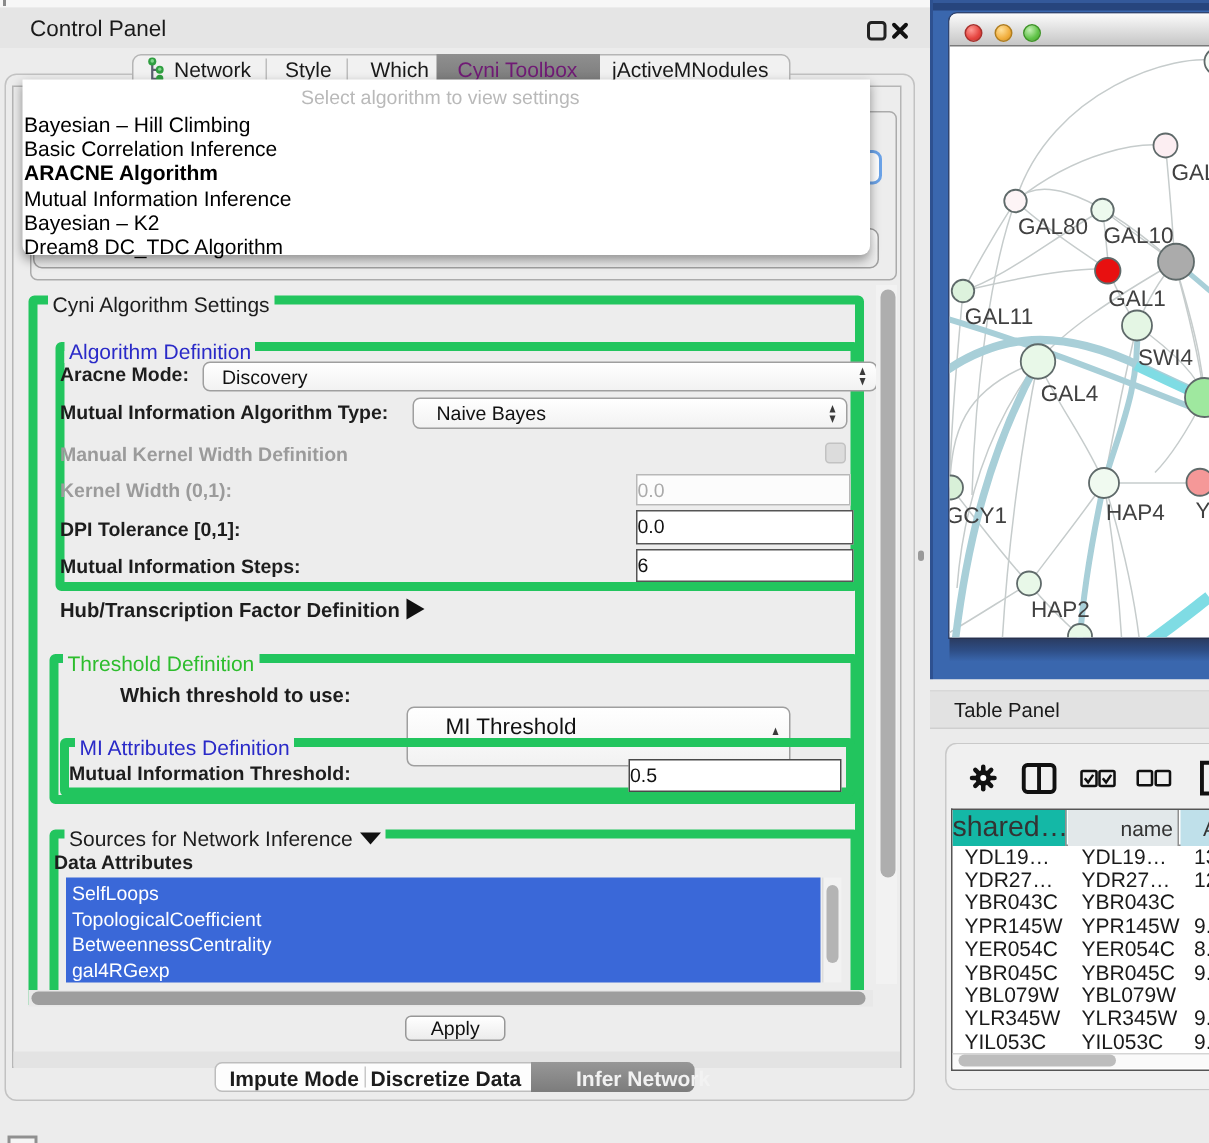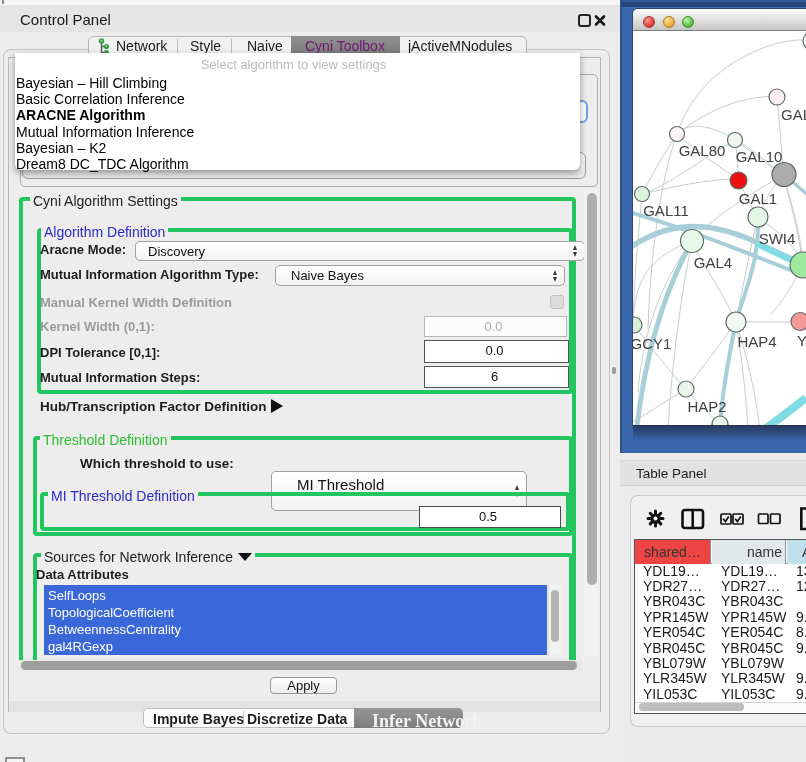--- a/index.html
+++ b/index.html
@@ -1,20 +1,20 @@
 <!DOCTYPE html>
 <html><head><meta charset="utf-8"><style>
 *{margin:0;padding:0;box-sizing:border-box;}
 html,body{width:806px;height:762px;font-family:"Liberation Sans",sans-serif;background:#ECECEC;overflow:hidden;}
 .a{position:absolute;}
 .lbl{font-size:13px;font-weight:bold;color:#1d1d1d;white-space:nowrap;}
 .glbl{font-size:13px;font-weight:bold;color:#9b9b9b;white-space:nowrap;}
-.fld{background:#fff;border:1px solid #4a4a4a;font-size:13px;color:#111;text-align:center;padding-right:4px;}
+.fld{background:#fff;border:1px solid #4a4a4a;font-size:13px;color:#111;text-align:left;padding-right:4px;}
 .combo{background:linear-gradient(#ffffff,#f2f2f2);border:1px solid #9f9f9f;border-radius:5px;font-size:13px;color:#111;}
-.grp{border:4px solid #22c55e;border-radius:4px;}
+.grp{border:6px solid #22c55e;border-radius:4px;}
 .gcap{position:absolute;top:-8px;background:#EDEDED;padding:0 3px;font-size:14px;white-space:nowrap;line-height:16px;}
 .arr{position:absolute;right:6px;top:50%;margin-top:-6px;width:5px;height:12px;}
 .arr:before{content:"";position:absolute;left:0;top:0;border-left:2.5px solid transparent;border-right:2.5px solid transparent;border-bottom:5px solid #3a3a3a;}
 .arr:after{content:"";position:absolute;left:0;bottom:0;border-left:2.5px solid transparent;border-right:2.5px solid transparent;border-top:5px solid #3a3a3a;}
 </style></head>
 <body>
 <div class="a" style="left:0;top:0;width:620px;height:762px;background:#ECECEC;">
 
   <div class="a" style="left:0;top:0;width:620px;height:5px;background:#F7F7F7;"></div>
   <div class="a" style="left:2px;top:0;width:2px;height:4px;background:#8a8a8a;"></div>
@@ -37,21 +37,21 @@
   <svg class="a" style="left:97px;top:36px;" width="15" height="18" viewBox="0 0 15 18">
     <path d="M4.5 6 L4.5 16.5 L9.5 16.5 M4.5 10.5 L9.5 10.5" fill="none" stroke="#5a5f6e" stroke-width="1.5"></path>
     <circle cx="4.5" cy="5" r="2.7" fill="#2f9e40"></circle>
     <circle cx="4.5" cy="4.6" r="1.2" fill="#7fd68a"></circle>
     <circle cx="9.5" cy="10.5" r="2.6" fill="#2f9e40"></circle>
     <circle cx="9.5" cy="10.1" r="1.1" fill="#7fd68a"></circle>
     <circle cx="9.5" cy="16.3" r="2.4" fill="#2f9e40"></circle>
   </svg>
   <div class="a" style="left:116px;top:38px;font-size:14px;color:#1a1a1a;">Network</div>
   <div class="a" style="left:190px;top:38px;font-size:14px;color:#1a1a1a;">Style</div>
-  <div class="a" style="left:247px;top:38px;font-size:14px;color:#1a1a1a;">Naive</div>
+  <div class="a" style="left:247px;top:38px;font-size:14px;color:#1a1a1a;">Which</div>
   <div class="a" style="left:305px;top:38px;font-size:14px;color:#701a75;">Cyni Toolbox</div>
   <div class="a" style="left:408px;top:38px;font-size:14px;color:#1a1a1a;">jActiveMNodules</div>
 
   <div class="a" style="left:20px;top:74px;width:578px;height:113px;border:1px solid #ababab;border-radius:5px;"></div>
   <div class="a" style="left:300px;top:100px;width:288px;height:23px;border:2.5px solid #6ba3e8;border-radius:6px;background:#fff;"></div>
   <div class="a" style="left:22px;top:152px;width:564px;height:27px;background:linear-gradient(#ffffff,#e9e9e9);border:1px solid #9f9f9f;border-radius:6px;"></div>
 
   <div class="a" style="left:17px;top:190px;width:567px;height:480px;overflow:hidden;">
 
     <div class="a grp" style="left:2px;top:7px;width:557px;height:478px;">
@@ -85,22 +85,23 @@
     <div class="a grp" style="left:16px;top:246px;width:540px;height:100px;">
       <div class="gcap" style="left:3px;color:#2dbd2d;">Threshold Definition</div>
     </div>
     <div class="a lbl" style="left:63px;top:266px;font-size:13.5px;">Which threshold to use:</div>
     <div class="a combo" style="left:254px;top:261px;width:256px;height:40px;margin-top:20px;">
         <span style="position:absolute;left:25px;top:4px;font-size:15px;">MI Threshold</span>
         <span class="arr" style="right:6px;"></span>
       </div>
 
     <div class="a grp" style="left:23px;top:302px;width:530px;height:39px;">
-      <div class="gcap" style="left:4px;color:#2a2ac8;">MI Threshold Definition</div>
-    </div>
+      <div class="gcap" style="left:4px;color:#2a2ac8;">MI Attributes Definition</div>
+    </div>
+    <div class="a lbl" style="left:29px;top:318px;">Mutual Information Threshold:</div>
     <div class="a fld" style="left:402px;top:316px;width:142px;height:22px;line-height:20px;">0.5</div>
 
     <div class="a grp" style="left:16px;top:363px;width:540px;height:120px;">
       <div class="gcap" style="left:4px;color:#1d1d1d;font-weight:normal;">Sources for Network Inference <span style="display:inline-block;width:0;height:0;border-top:8px solid #111;border-left:7.5px solid transparent;border-right:7.5px solid transparent;vertical-align:1px;margin-left:1px;"></span></div>
     </div>
     <div class="a lbl" style="left:19px;top:377px;">Data Attributes</div>
     <div class="a" style="left:27px;top:395px;width:503px;height:70px;background:#3A68D8;color:#fff;font-size:13px;line-height:17px;padding:2px 0 0 4px;">SelfLoops<br>TopologicalCoefficient<br>BetweennessCentrality<br>gal4RGexp</div>
     <div class="a" style="left:531px;top:395px;width:13px;height:70px;background:#f2f2f2;border-left:1px solid #ddd;"></div>
     <div class="a" style="left:534px;top:400px;width:8px;height:52px;background:#b4b4b4;border-radius:4px;"></div>
 
@@ -117,23 +118,23 @@
     <div class="a" style="left:1px;top:22px;width:562px;font-size:14px;color:#000;line-height:16.2px;">Bayesian – Hill Climbing<br>Basic Correlation Inference<br><b>ARACNE Algorithm</b><br>Mutual Information Inference<br>Bayesian – K2<br>Dream8 DC_TDC Algorithm</div>
   </div>
 
   <div class="a" style="left:270px;top:677px;width:67px;height:17px;background:linear-gradient(#ffffff,#ececec);border:1px solid #989898;border-radius:4px;text-align:center;font-size:13px;color:#111;line-height:15px;">Apply</div>
 
   <div class="a" style="left:9px;top:701px;width:591px;height:11px;background:#E3E3E3;"></div>
 
   <div class="a" style="left:143px;top:708px;width:320px;height:20px;background:#fdfdfd;border:1px solid #bdbdbd;border-radius:5px;"></div>
   <div class="a" style="left:243px;top:711px;width:1px;height:14px;background:#c8c8c8;"></div>
   <div class="a" style="left:354px;top:708px;width:109px;height:20px;background:linear-gradient(#979797,#7c7c7c);border-radius:0 5px 5px 0;"></div>
-  <div class="a" style="left:153px;top:711px;font-size:14px;font-weight:bold;color:#1d1d1d;">Impute Bayes</div>
+  <div class="a" style="left:153px;top:711px;font-size:14px;font-weight:bold;color:#1d1d1d;">Impute Mode</div>
   <div class="a" style="left:247px;top:711px;font-size:14px;font-weight:bold;color:#1d1d1d;">Discretize Data</div>
-  <div class="a" style="left:372px;top:711px;font-size:18px;font-weight:bold;color:#f2f2f2;font-family:Liberation Serif, serif;">Infer Network</div>
+  <div class="a" style="left:384px;top:711px;font-size:14px;font-weight:bold;color:#f2f2f2;">Infer Network</div>
 
   <div class="a" style="left:5px;top:757px;width:20px;height:10px;border:2px solid #909090;background:#f5f5f5;"></div>
 
   <div class="a" style="left:612px;top:367px;width:4px;height:7px;background:#9a9a9a;border-radius:2px;"></div>
 </div>
 
 <div class="a" style="left:620px;top:0;width:186px;height:453px;background:#3A67AE;overflow:hidden;">
   <div class="a" style="left:0;top:0;width:186px;height:2px;background:#34599A;"></div>
   <div class="a" style="left:0;top:2px;width:186px;height:5px;background:#27457D;"></div>
   <div class="a" style="left:0;top:0;width:2px;height:453px;background:#2E5190;"></div>
@@ -251,21 +252,21 @@
         <rect x="757.5" y="513" width="9.5" height="9.5" rx="1"></rect>
         <rect x="769.5" y="513" width="9.5" height="9.5" rx="1"></rect>
       </g>
       <path d="M722.2 517.8 l2.2 2.8 l3.4 -5" fill="none" stroke="#111" stroke-width="1.7"></path>
       <path d="M734.2 517.8 l2.2 2.8 l3.4 -5" fill="none" stroke="#111" stroke-width="1.7"></path>
       <path d="M800.3 507.5 l8 0 l0 20.5 l-8 0 z" fill="none" stroke="#111" stroke-width="2.6"></path>
     </svg>
 
     <div class="a" style="left:3px;top:43px;width:173px;height:175px;border:1px solid #555;border-right:none;overflow:hidden;background:#fff;">
       <div class="a" style="left:0;top:0;width:173px;height:24px;border-bottom:1px solid #8a8a8a;">
-        <div class="a" style="left:0;top:0;width:76px;height:24px;background:#ef4444;border-right:1px solid #909090;text-align:center;font-size:14px;color:#333;line-height:24px;">shared…</div>
+        <div class="a" style="left:0;top:0;width:76px;height:24px;background:#14b8a6;border-right:1px solid #909090;text-align:center;font-size:19px;color:#333;line-height:24px;">shared…</div>
         <div class="a" style="left:77px;top:0;width:74px;height:24px;background:#e2e8ea;border-right:1px solid #909090;text-align:center;font-size:14px;color:#333;line-height:24px;padding-left:32px;">name</div>
         <div class="a" style="left:152px;top:0;width:21px;height:24px;background:#bfe0ea;font-size:14px;color:#333;line-height:24px;padding-left:15px;">A</div>
       </div>
       <div class="a" style="left:0;top:24px;width:173px;font-size:14px;color:#1a1a1a;line-height:15.4px;">
         <div class="a" style="left:8px;top:0;">YDL19…<br>YDR27…<br>YBR043C<br>YPR145W<br>YER054C<br>YBR045C<br>YBL079W<br>YLR345W<br>YIL053C</div>
         <div class="a" style="left:86px;top:0;">YDL19…<br>YDR27…<br>YBR043C<br>YPR145W<br>YER054C<br>YBR045C<br>YBL079W<br>YLR345W<br>YIL053C</div>
         <div class="a" style="left:161px;top:0;">13<br>12<br><br>9.<br>8.<br>9.<br><br>9.<br>9.</div>
       </div>
       <div class="a" style="left:0;top:162px;width:173px;height:10px;background:#fafafa;border-top:1px solid #d5d5d5;"></div>
       <div class="a" style="left:4px;top:163px;width:105px;height:8px;background:#bdbdbd;border-radius:4px;"></div>

